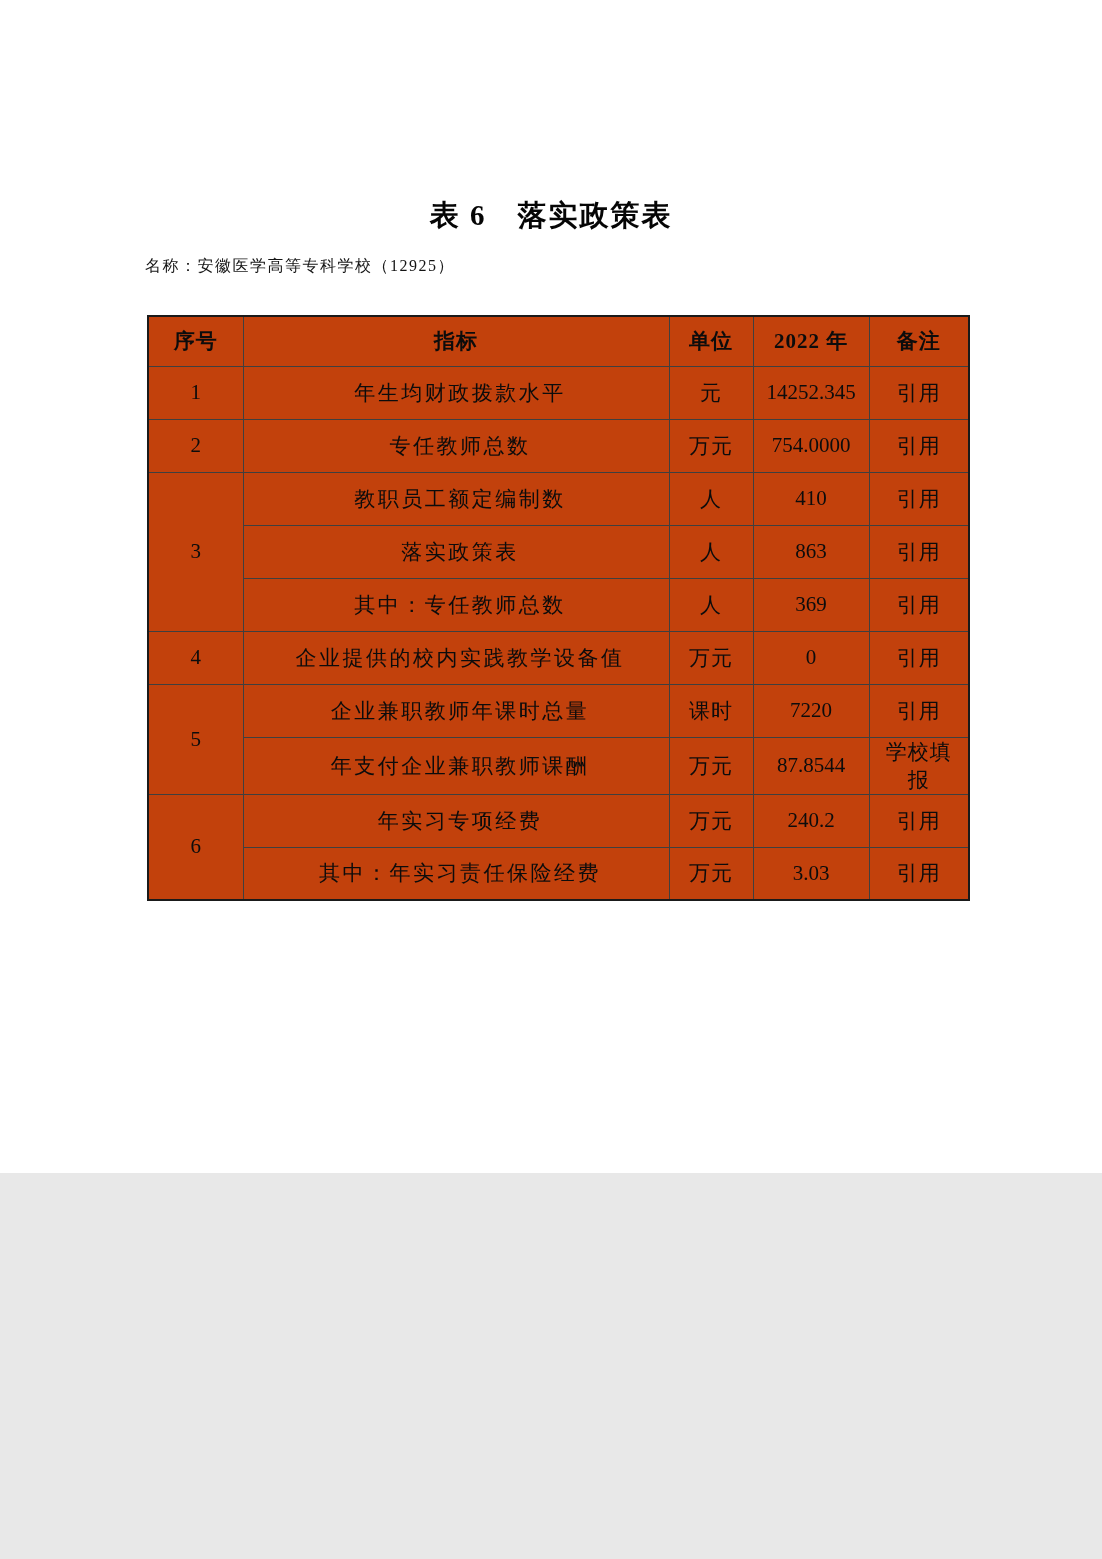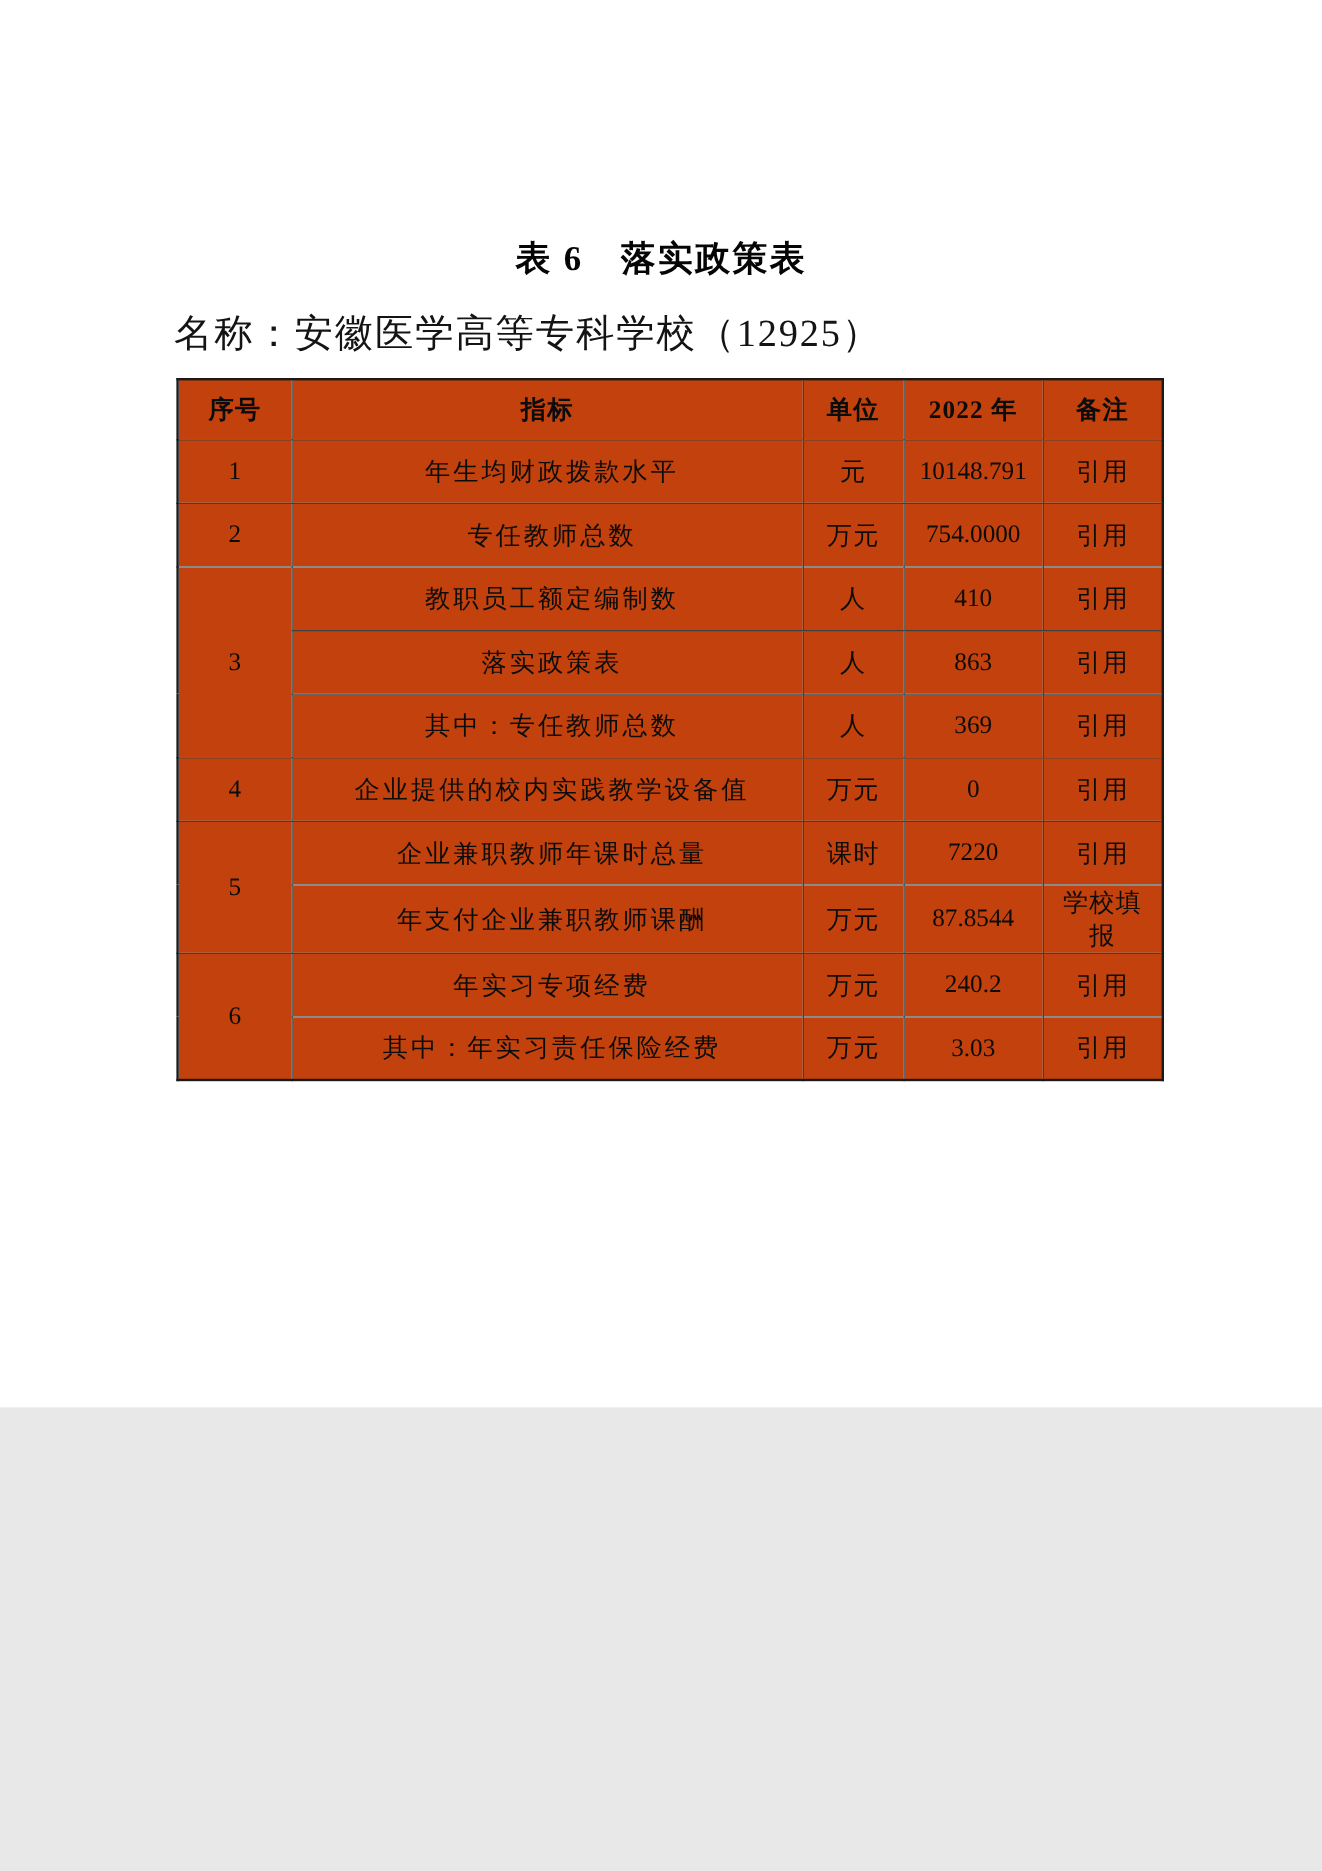--- a/index.html
+++ b/index.html
@@ -22,21 +22,21 @@
     text-align: center;
     font-size: 29px;
     font-weight: bold;
     letter-spacing: 2px;
     color: #050505;
   }
   .subtitle {
     position: absolute;
     top: 256px;
     left: 145px;
-    font-size: 32px;
+    font-size: 16px;
     letter-spacing: 1.5px;
     color: #141414;
   }
   table.policy {
     position: absolute;
     top: 315px;
     left: 147px;
     width: 821px;
     border-collapse: collapse;
     table-layout: fixed;
@@ -119,21 +119,21 @@
         <th>单位</th>
         <th>2022 年</th>
         <th>备注</th>
       </tr>
     </thead>
     <tbody>
       <tr>
         <td class="cell-no">1</td>
         <td class="cell-indicator">年生均财政拨款水平</td>
         <td class="cell-unit">元</td>
-        <td class="cell-value">10148.791</td>
+        <td class="cell-value">14252.345</td>
         <td class="cell-note">引用</td>
       </tr>
       <tr>
         <td class="cell-no">2</td>
         <td class="cell-indicator">专任教师总数</td>
         <td class="cell-unit">万元</td>
         <td class="cell-value">754.0000</td>
         <td class="cell-note">引用</td>
       </tr>
       <tr>

